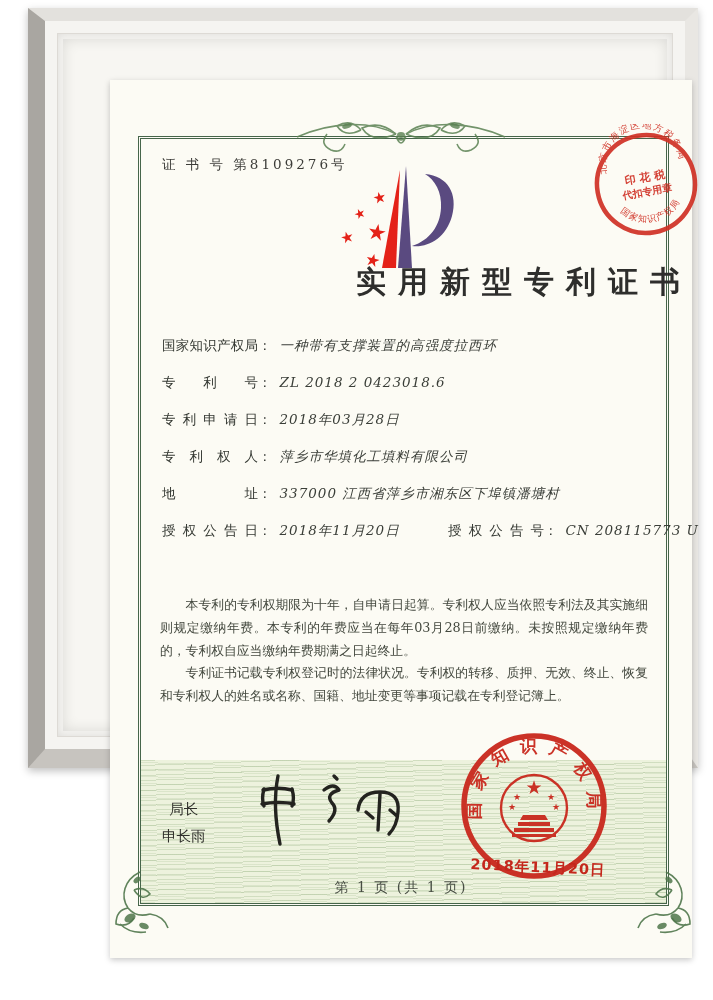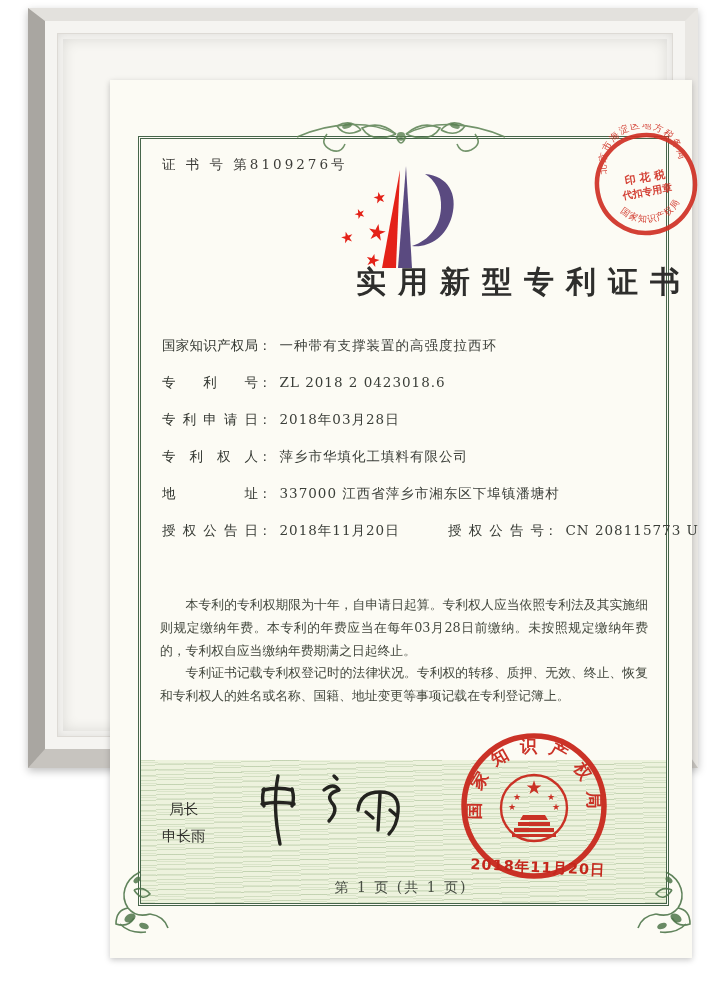--- a/index.html
+++ b/index.html
@@ -40,21 +40,21 @@
 
   .stamp{position:absolute;left:476px;top:44px;width:120px;height:120px;z-index:4;opacity:.92;}
 
   .title{position:absolute;left:0;right:0;top:182px;z-index:3;text-align:right;
     font-size:30px;font-weight:700;letter-spacing:12px;color:#2e2e2c;text-indent:12px;}
 
   .fields{position:absolute;left:52px;right:50px;top:256px;z-index:3;color:#3a3e38;}
   .field-row{margin-bottom:18px;font-size:13.5px;line-height:19px;white-space:nowrap;}
   .field-label{display:inline-block;width:96px;text-align:justify;text-align-last:justify;color:#343832;}
   .field-colon{display:inline-block;margin-right:8px;}
-  .field-value{letter-spacing:1px;}
+  .field-value{letter-spacing:1px;font-style:italic;}
   .grant-row{position:relative;}
   .grant-second{position:absolute;left:246px;top:0;white-space:nowrap;margin-left:40px;}
 
   .paragraphs{position:absolute;left:50px;right:44px;top:514px;z-index:3;
     font-size:12.8px;line-height:1.78;color:#43483e;text-align:justify;}
   .paragraphs p{margin:0;text-indent:2em;}
 
   .signer{position:absolute;left:52px;top:716px;z-index:3;font-size:14.5px;line-height:27px;color:#2f2f2b;
     font-family:"DejaVu Sans","Liberation Sans",sans-serif;text-align:center;}
   .signature{position:absolute;left:132px;top:688px;width:180px;height:88px;z-index:3;}

